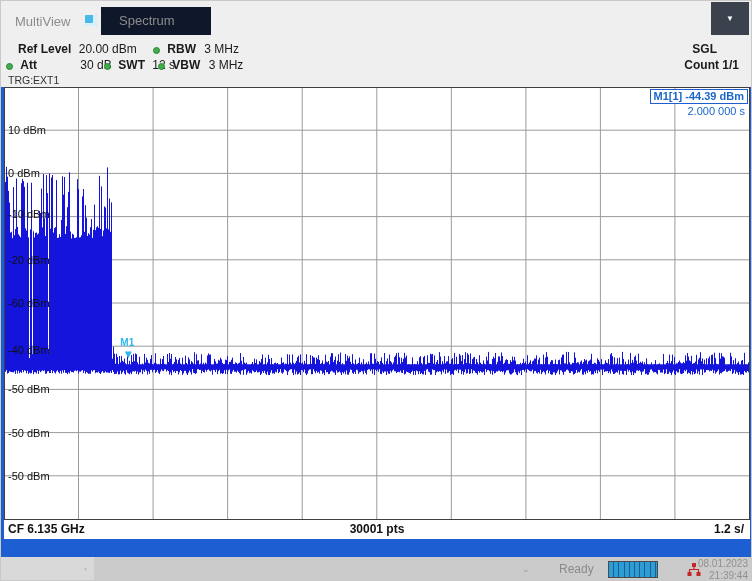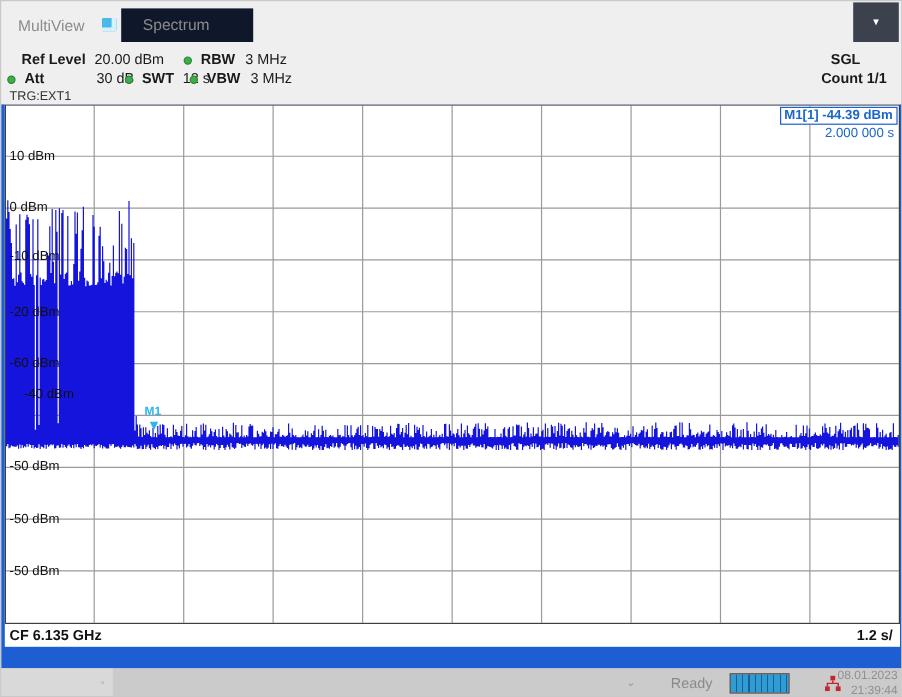--- a/index.html
+++ b/index.html
@@ -93,31 +93,32 @@
           <path d="M1.5 95L1.5 284.8M2.5 79.9L2.5 283.1M3.5 89.7L3.5 286.6M4.5 103.9L4.5 286M5.5 115.6L5.5 284.3M6.5 145.6L6.5 284.8M7.5 144.8L7.5 285.1M8.5 151.2L8.5 285.2M9.5 100.1L9.5 285.3M10.5 148.2L10.5 284.3M11.5 142L11.5 286.9M12.5 91.5L12.5 283.4M13.5 140L13.5 286.5M14.5 147.3L14.5 283.8M15.5 148.8L15.5 286.2M16.5 150.3L16.5 284.9M17.5 96.2L17.5 285.8M18.5 91.9L18.5 283.1M19.5 94.1L19.5 285.2M20.5 99.8L20.5 283.3M21.5 141.4L21.5 283.8M22.5 143.6L22.5 286.3M23.5 95.8L23.5 283.8M24.5 150.4L24.5 286.8M25.5 271.1L25.5 285.6M26.5 142.4L26.5 286.4M27.5 95.7L27.5 286.2M28.5 267.1L28.5 283.3M29.5 144.3L29.5 287.2M30.5 150.4L30.5 285.1M31.5 145.9L31.5 285.4M32.5 145.5L32.5 286.5M33.5 147.5L33.5 283.7M34.5 146.4L34.5 286.9M35.5 123.9L35.5 283.7M36.5 126L36.5 285.2M37.5 101.6L37.5 284.2M38.5 140.4L38.5 283.3M39.5 87.1L39.5 284.1M40.5 131.2L40.5 283.4M41.5 149L41.5 286.7M42.5 88.1L42.5 286.6M43.5 106.1L43.5 284.4M44.5 265.7L44.5 284.1M45.5 86.6L45.5 286.1M46.5 141.7L46.5 286M47.5 90.5L47.5 283M48.5 88L48.5 286.2M49.5 145.6L49.5 283.9M50.5 141.1L50.5 285.5M51.5 140.1L51.5 286.5M52.5 93.1L52.5 284.4M53.5 151L53.5 283.4M54.5 150.7L54.5 285.2M55.5 147.1L55.5 286.4M56.5 150L56.5 283.9M57.5 132.9L57.5 286.6M58.5 89.3L58.5 283.4M59.5 107.7L59.5 285.7M60.5 90L60.5 283.1M61.5 147L61.5 285.8M62.5 139.2L62.5 285.9M63.5 120.2L63.5 287.2M64.5 104.9L64.5 285.4M65.5 85.3L65.5 286.5M66.5 144.5L66.5 283.9M67.5 151.5L67.5 285.1M68.5 146.7L68.5 285M69.5 147.6L69.5 285.6M70.5 151L70.5 283.8M71.5 150.9L71.5 283.5M72.5 150.2L72.5 284.2M73.5 92.2L73.5 283.3M74.5 101.9L74.5 286.5M75.5 150.5L75.5 284.5M76.5 150.2L76.5 284.7M77.5 148.2L77.5 283.8M78.5 109.4L78.5 283.1M79.5 102L79.5 286M80.5 144.8L80.5 283.8M81.5 118.2L81.5 286.7M82.5 130.7L82.5 284.9M83.5 148.9L83.5 285.8M84.5 146.2L84.5 286.8M85.5 147.5L85.5 286.7M86.5 140.2L86.5 286.8M87.5 132L87.5 283.3M88.5 150.9L88.5 284.7M89.5 142.9L89.5 283.3M90.5 117.6L90.5 283.1M91.5 143.2L91.5 286.2M92.5 140.3L92.5 285.3M93.5 139.3L93.5 285.6M94.5 140.8L94.5 284.6M95.5 88.8L95.5 286M96.5 142L96.5 287M97.5 99.4L97.5 285.4M98.5 149.2L98.5 284M99.5 143.6L99.5 285.7M100.5 119.4L100.5 285.7M101.5 120.5L101.5 284.4M102.5 141.4L102.5 285.5M103.5 80.4L103.5 285.4M104.5 142.4L104.5 285.7M105.5 111.5L105.5 286M106.5 144.8L106.5 284.3M107.5 115.4L107.5 286M108.5 271.7L108.5 283.1M109.5 259.7L109.5 284.9M110.5 266.7L110.5 287.1M111.5 276.7L111.5 286.9M112.5 266.7L112.5 286.7M113.5 269.9L113.5 284.4M114.5 277.1L114.5 287.4M115.5 269L115.5 287.2M116.5 275.4L116.5 283.6M117.5 269.1L117.5 287.1M118.5 273.7L118.5 285.3M119.5 274.8L119.5 283.7M120.5 271.6L120.5 286.5M121.5 276.3L121.5 287.7M122.5 277.3L122.5 283.2M123.5 269.4L123.5 285.7M124.5 277.2L124.5 286.4M125.5 273.8L125.5 287.3M126.5 277.3L126.5 285.6M127.5 268.1L127.5 287.2M128.5 275L128.5 284.6M129.5 266.8L129.5 284.2M130.5 274.2L130.5 284.7M131.5 266.5L131.5 283.8M132.5 267.2L132.5 286.9M133.5 275.3L133.5 284.5M134.5 277.3L134.5 287.6M135.5 269.8L135.5 285.5M136.5 277.3L136.5 285.4M137.5 277.2L137.5 282.6M138.5 276.5L138.5 287.1M139.5 277.3L139.5 283.4M140.5 266.9L140.5 284.9M141.5 275.5L141.5 282.6M142.5 270.7L142.5 283.9M143.5 272.9L143.5 287.6M144.5 275.9L144.5 284.4M145.5 276.4L145.5 286.8M146.5 271.9L146.5 282.9M147.5 268.1L147.5 282.8M148.5 277.1L148.5 285.3M149.5 277.3L149.5 283M150.5 275.8L150.5 282.7M151.5 266.2L151.5 286M152.5 276.6L152.5 284.8M153.5 277.3L153.5 283.1M154.5 276.9L154.5 285.8M155.5 277.3L155.5 287M156.5 271.6L156.5 284.5M157.5 277L157.5 282.4M158.5 272.1L158.5 283.8M159.5 268.9L159.5 284.2M160.5 276.9L160.5 282.4M161.5 277.3L161.5 282.2M162.5 277.3L162.5 284.6M163.5 267L163.5 283.2M164.5 275L164.5 284.1M165.5 266L165.5 287.5M166.5 271.8L166.5 285.4M167.5 267L167.5 288.1M168.5 277.3L168.5 283.1M169.5 276.7L169.5 285.2M170.5 274.9L170.5 284.1M171.5 270L171.5 286M172.5 272.4L172.5 284M173.5 276.6L173.5 284.1M174.5 272.9L174.5 287.5M175.5 271L175.5 285.3M176.5 276.4L176.5 283.1M177.5 277.3L177.5 284.1M178.5 270.6L178.5 287.9M179.5 277.2L179.5 286.3M180.5 277.3L180.5 283.8M181.5 268.7L181.5 283.9M182.5 276L182.5 286.4M183.5 277.3L183.5 288M184.5 270.4L184.5 285.7M185.5 272.4L185.5 283.6M186.5 277.2L186.5 285.2M187.5 274.2L187.5 287.6M188.5 275.3L188.5 282.1M189.5 276.8L189.5 285.8M190.5 265.2L190.5 286.2M191.5 277.3L191.5 287.1M192.5 267.2L192.5 286.1M193.5 273.5L193.5 282.3M194.5 273.3L194.5 282.2M195.5 277.3L195.5 283M196.5 276.5L196.5 282.8M197.5 267.3L197.5 286.4M198.5 277.3L198.5 283.8M199.5 275.9L199.5 285.1M200.5 277.3L200.5 285.5M201.5 275.5L201.5 282.8M202.5 276.8L202.5 284.7M203.5 268.5L203.5 282.9M204.5 266.4L204.5 282.4M205.5 267.7L205.5 283.7M206.5 267.5L206.5 284.4M207.5 277.3L207.5 283.3M208.5 277.3L208.5 287.6M209.5 277.3L209.5 282.8M210.5 271.9L210.5 283.2M211.5 274.4L211.5 285.1M212.5 276.7L212.5 282.7M213.5 276.5L213.5 287.2M214.5 272.8L214.5 284.1M215.5 273.7L215.5 282.8M216.5 270.8L216.5 286.7M217.5 272.4L217.5 286M218.5 275.9L218.5 287.1M219.5 277.1L219.5 286.2M220.5 276.9L220.5 283.2M221.5 272.6L221.5 287.1M222.5 273.1L222.5 282.8M223.5 269.1L223.5 287.1M224.5 277.3L224.5 283.4M225.5 274.8L225.5 282.4M226.5 274.9L226.5 286.6M227.5 272.8L227.5 287M228.5 270.6L228.5 284.6M229.5 277L229.5 282.9M230.5 277L230.5 284.8M231.5 275.4L231.5 284.7M232.5 275.9L232.5 285.6M233.5 277.2L233.5 283.7M234.5 276.3L234.5 285M235.5 275.7L235.5 286.3M236.5 266L236.5 287.6M237.5 273.7L237.5 283.7M238.5 277.3L238.5 283.2M239.5 270L239.5 287.8M240.5 275.6L240.5 282.7M241.5 276.7L241.5 282.2M242.5 275.6L242.5 287.9M243.5 277.3L243.5 285.7M244.5 277.3L244.5 283.9M245.5 277.3L245.5 286.2M246.5 277.3L246.5 285.7M247.5 276.8L247.5 286.6M248.5 275L248.5 283.3M249.5 277.2L249.5 284.3M250.5 271.6L250.5 285.3M251.5 276L251.5 285M252.5 272.4L252.5 283.6M253.5 277.3L253.5 285.5M254.5 277.3L254.5 285.3M255.5 274L255.5 284.8M256.5 275.5L256.5 288M257.5 271.9L257.5 286.7M258.5 267.4L258.5 284.2M259.5 277.3L259.5 285.9M260.5 277.1L260.5 283.9M261.5 270.7L261.5 286.5M262.5 277.3L262.5 287.9M263.5 275.4L263.5 284.7M264.5 267.8L264.5 287.9M265.5 272L265.5 288M266.5 277.2L266.5 285.6M267.5 271.1L267.5 283.3M268.5 277.1L268.5 286.6M269.5 277.3L269.5 286.1M270.5 276.1L270.5 286.9M271.5 275.6L271.5 284.7M272.5 276.8L272.5 285.4M273.5 276L273.5 282.3M274.5 277.3L274.5 286.2M275.5 277.3L275.5 285M276.5 277.3L276.5 282.2M277.5 270.5L277.5 285.7M278.5 275.8L278.5 286.7M279.5 275.2L279.5 285.3M280.5 277.3L280.5 282.3M281.5 276.6L281.5 283.1M282.5 276.8L282.5 284.2M283.5 267.2L283.5 288M284.5 277.3L284.5 284.5M285.5 267.6L285.5 283.1M286.5 275.6L286.5 282.4M287.5 277.3L287.5 282.2M288.5 267.4L288.5 285.8M289.5 275.8L289.5 288.1M290.5 277.2L290.5 282.6M291.5 275.8L291.5 287.3M292.5 273.9L292.5 284.5M293.5 270.3L293.5 287.5M294.5 268.7L294.5 286.9M295.5 275.5L295.5 285.6M296.5 267.4L296.5 288M297.5 276.4L297.5 283M298.5 275.6L298.5 283.3M299.5 277.3L299.5 285.2M300.5 273.8L300.5 282.6M301.5 276.6L301.5 286.3M302.5 267.2L302.5 288.1M303.5 277.3L303.5 286.6M304.5 277.2L304.5 283.6M305.5 277.1L305.5 282.5M306.5 268.1L306.5 282.3M307.5 276.8L307.5 287.2M308.5 268.9L308.5 287.2M309.5 270.4L309.5 282.2M310.5 270.6L310.5 284.4M311.5 277L311.5 286.3M312.5 270.5L312.5 283.9M313.5 272.2L313.5 285.8M314.5 268.2L314.5 284.9M315.5 272.9L315.5 286.6M316.5 277L316.5 283.4M317.5 276.2L317.5 283.8M318.5 273.5L318.5 286.9M319.5 277.2L319.5 285.7M320.5 276.6L320.5 288.1M321.5 267.7L321.5 282.9M322.5 274.5L322.5 285.4M323.5 275.2L323.5 285M324.5 273.9L324.5 287.1M325.5 277.3L325.5 286.9M326.5 269.6L326.5 284.7M327.5 266.1L327.5 283.8M328.5 266.3L328.5 284.4M329.5 275L329.5 285.4M330.5 272.9L330.5 285.7M331.5 269.6L331.5 288M332.5 277.3L332.5 283.3M333.5 273.6L333.5 285.6M334.5 267.2L334.5 285.2M335.5 274.9L335.5 284.4M336.5 265.5L336.5 285.6M337.5 277.3L337.5 288M338.5 276.2L338.5 285.1M339.5 277.3L339.5 286.5M340.5 277.3L340.5 284.7M341.5 267L341.5 287.3M342.5 273.8L342.5 283.5M343.5 268.7L343.5 287.6M344.5 271.3L344.5 287.7M345.5 269.4L345.5 285.3M346.5 274.8L346.5 282.5M347.5 277.1L347.5 283M348.5 267.2L348.5 285.9M349.5 276.4L349.5 286.9M350.5 277.3L350.5 284.8M351.5 272.5L351.5 287M352.5 277.3L352.5 282.7M353.5 276.7L353.5 283.3M354.5 276L354.5 286.8M355.5 270.5L355.5 285.4M356.5 277.3L356.5 285.1M357.5 275.3L357.5 283.8M358.5 277.3L358.5 284.5M359.5 272.2L359.5 287.2M360.5 277.3L360.5 283.6M361.5 276.9L361.5 285.9M362.5 275.5L362.5 287.5M363.5 277.2L363.5 283.1M364.5 274.4L364.5 282.2M365.5 277.3L365.5 282.3M366.5 266.4L366.5 284.1M367.5 266.2L367.5 282.5M368.5 276.5L368.5 286.7M369.5 277L369.5 282.3M370.5 266.6L370.5 287.9M371.5 271.8L371.5 282.8M372.5 276.1L372.5 284.3M373.5 274.1L373.5 282.7M374.5 274.9L374.5 284.8M375.5 277.3L375.5 282.2M376.5 274L376.5 286.9M377.5 270.4L377.5 287.2M378.5 275.8L378.5 284.5M379.5 277.3L379.5 286M380.5 266L380.5 284.5M381.5 277.3L381.5 284.4M382.5 274.2L382.5 288M383.5 271.4L383.5 284.5M384.5 277.1L384.5 286.7M385.5 267.5L385.5 286.9M386.5 274.1L386.5 283.8M387.5 275.3L387.5 285.5M388.5 277.3L388.5 283.5M389.5 275.4L389.5 282.5M390.5 270.2L390.5 284.3M391.5 268.6L391.5 284.3M392.5 266.1L392.5 286.2M393.5 277.3L393.5 285.1M394.5 265.7L394.5 284.8M395.5 270.3L395.5 285.3M396.5 276.7L396.5 283.6M397.5 270.8L397.5 285.7M398.5 275.1L398.5 286M399.5 271.8L399.5 283M400.5 265.8L400.5 287.5M401.5 270.5L401.5 286.8M402.5 268.5L402.5 284.6M403.5 277.3L403.5 285.1M404.5 277.1L404.5 285.5M405.5 277.2L405.5 286M406.5 277.3L406.5 286.7M407.5 277.2L407.5 285M408.5 270.4L408.5 283.8M409.5 277.3L409.5 287.9M410.5 276.9L410.5 284.1M411.5 277.2L411.5 287.9M412.5 277.2L412.5 283.6M413.5 274.2L413.5 284.3M414.5 277.3L414.5 287.2M415.5 270.3L415.5 284.2M416.5 269.1L416.5 287M417.5 276.1L417.5 285.9M418.5 277.3L418.5 287.3M419.5 270.2L419.5 287.4M420.5 268.9L420.5 283.9M421.5 277.3L421.5 287.9M422.5 277.2L422.5 282.7M423.5 268.3L423.5 282.1M424.5 275.9L424.5 284.6M425.5 275.9L425.5 285.2M426.5 266.7L426.5 287.7M427.5 267.4L427.5 287.7M428.5 267L428.5 282.4M429.5 276.5L429.5 283.2M430.5 268.4L430.5 283M431.5 277.3L431.5 287.9M432.5 275L432.5 285.3M433.5 273L433.5 284.3M434.5 276.9L434.5 284.9M435.5 265.1L435.5 284.1M436.5 269.6L436.5 284.7M437.5 277.3L437.5 287.3M438.5 274.2L438.5 283.5M439.5 276.8L439.5 285.4M440.5 269.1L440.5 282.3M441.5 276.3L441.5 286.9M442.5 274.4L442.5 282.6M443.5 274.3L443.5 285.8M444.5 269.1L444.5 285.5M445.5 276.7L445.5 284M446.5 276.8L446.5 287.9M447.5 272.4L447.5 287.1M448.5 271.1L448.5 286.9M449.5 277.3L449.5 287.9M450.5 265.9L450.5 283.4M451.5 277L451.5 282.8M452.5 269.7L452.5 283.8M453.5 277.2L453.5 282.3M454.5 276.9L454.5 286.1M455.5 266.9L455.5 282.6M456.5 268.5L456.5 282.7M457.5 274L457.5 287.2M458.5 268.1L458.5 284.2M459.5 277.2L459.5 287.7M460.5 272.1L460.5 285.1M461.5 265.2L461.5 282.5M462.5 276L462.5 286.5M463.5 266.2L463.5 286.2M464.5 267.8L464.5 282.3M465.5 276.4L465.5 287M466.5 266.5L466.5 286.3M467.5 277.2L467.5 282.2M468.5 272.1L468.5 286.3M469.5 270.6L469.5 283.4M470.5 269.9L470.5 284M471.5 277.1L471.5 285.7M472.5 272L472.5 286.2M473.5 275.3L473.5 287.7M474.5 277.3L474.5 284.1M475.5 268.2L475.5 285.7M476.5 275.7L476.5 284.1M477.5 277.1L477.5 285.2M478.5 277.3L478.5 285.5M479.5 273.4L479.5 284.6M480.5 276.7L480.5 287.9M481.5 277.3L481.5 282.1M482.5 269.6L482.5 284.9M483.5 273.4L483.5 283.1M484.5 264.9L484.5 283.1M485.5 276.9L485.5 284.2M486.5 276.9L486.5 286.8M487.5 277.3L487.5 283.6M488.5 272L488.5 287.8M489.5 269.6L489.5 284.2M490.5 271.2L490.5 286.4M491.5 266L491.5 285.8M492.5 277.3L492.5 284.4M493.5 274.8L493.5 284.6M494.5 269.4L494.5 283.7M495.5 269.5L495.5 283.7M496.5 273.7L496.5 284.9M497.5 265.5L497.5 284M498.5 269.1L498.5 285.3M499.5 277L499.5 284.2M500.5 275.8L500.5 287.8M501.5 273.2L501.5 285.5M502.5 272.2L502.5 283.5M503.5 273L503.5 283.2M504.5 276.8L504.5 283.3M505.5 276.8L505.5 286.4M506.5 273.2L506.5 287.6M507.5 274.9L507.5 287.4M508.5 269.5L508.5 286.3M509.5 273.3L509.5 285.4M510.5 269.9L510.5 282.4M511.5 273.6L511.5 285.2M512.5 277.3L512.5 287.3M513.5 277.1L513.5 288.1M514.5 277.2L514.5 284.5M515.5 277.2L515.5 286.2M516.5 275.8L516.5 283.7M517.5 277.3L517.5 288.1M518.5 276.1L518.5 282.9M519.5 271.7L519.5 283M520.5 276.1L520.5 284.6M521.5 274.4L521.5 282.5M522.5 277.3L522.5 285.7M523.5 268.2L523.5 282.2M524.5 277.1L524.5 283M525.5 275.4L525.5 283.8M526.5 273.3L526.5 284.3M527.5 277L527.5 284.3M528.5 274.4L528.5 282.7M529.5 273.5L529.5 286.7M530.5 271.4L530.5 284.3M531.5 271.7L531.5 283.9M532.5 268.3L532.5 285.8M533.5 277.3L533.5 286.6M534.5 272.7L534.5 285M535.5 270.7L535.5 286.5M536.5 277.2L536.5 282.8M537.5 277L537.5 287.2M538.5 277.3L538.5 285.4M539.5 267.6L539.5 284.2M540.5 277L540.5 285.3M541.5 270.5L541.5 287.5M542.5 265.1L542.5 283.8M543.5 269.7L543.5 282.9M544.5 277.3L544.5 286.3M545.5 277.3L545.5 283.9M546.5 274.9L546.5 287M547.5 273.1L547.5 287.8M548.5 273.3L548.5 287.5M549.5 277L549.5 285.2M550.5 276.8L550.5 285.4M551.5 272.5L551.5 288M552.5 277.1L552.5 286.2M553.5 277.2L553.5 284.3M554.5 273.2L554.5 282.6M555.5 272.7L555.5 287.4M556.5 277.3L556.5 283.4M557.5 270.4L557.5 283.5M558.5 267.8L558.5 285.3M559.5 267.5L559.5 287.8M560.5 276.4L560.5 284.7M561.5 276.4L561.5 284.6M562.5 264.9L562.5 282.9M563.5 277.2L563.5 282.6M564.5 265L564.5 283.7M565.5 275.2L565.5 285.9M566.5 277.3L566.5 285.9M567.5 277.3L567.5 284M568.5 275.8L568.5 284.6M569.5 276L569.5 287.5M570.5 265.4L570.5 287.1M571.5 270.7L571.5 286M572.5 276.1L572.5 282.9M573.5 275.2L573.5 285.8M574.5 275.5L574.5 284.8M575.5 277.3L575.5 285.4M576.5 274.7L576.5 283.6M577.5 273.5L577.5 282.1M578.5 276.8L578.5 287.5M579.5 275.1L579.5 287.7M580.5 272L580.5 285M581.5 273.5L581.5 287.1M582.5 272.7L582.5 284.1M583.5 277.1L583.5 285.9M584.5 274.4L584.5 283M585.5 273.5L585.5 284.9M586.5 272.5L586.5 284.1M587.5 266.8L587.5 287.6M588.5 276.9L588.5 287.2M589.5 276.8L589.5 287.5M590.5 275.6L590.5 284.4M591.5 276.2L591.5 286.2M592.5 277.2L592.5 283.2M593.5 271.3L593.5 286.4M594.5 272.9L594.5 283.3M595.5 274.7L595.5 284.9M596.5 277.3L596.5 282.4M597.5 272.1L597.5 282.7M598.5 277.2L598.5 288M599.5 277.3L599.5 282.4M600.5 276.7L600.5 285M601.5 273.3L601.5 284.3M602.5 275.6L602.5 284.4M603.5 276.3L603.5 283.9M604.5 272.1L604.5 286.2M605.5 277.3L605.5 284.4M606.5 267.3L606.5 286.6M607.5 266L607.5 282.5M608.5 269.2L608.5 284.6M609.5 277.3L609.5 287M610.5 270.4L610.5 286.9M611.5 277.3L611.5 285.8M612.5 276.5L612.5 284.9M613.5 271.1L613.5 285.8M614.5 277.3L614.5 283.3M615.5 270.6L615.5 287.6M616.5 277.3L616.5 283.8M617.5 277.3L617.5 283.8M618.5 264.9L618.5 287.1M619.5 272L619.5 287.6M620.5 277.3L620.5 283.9M621.5 274.6L621.5 284.1M622.5 277.2L622.5 287.9M623.5 277.1L623.5 282.5M624.5 272.6L624.5 284.6M625.5 277.3L625.5 283.1M626.5 265.9L626.5 285.4M627.5 276.1L627.5 288.1M628.5 272.9L628.5 284.5M629.5 275.6L629.5 288M630.5 270L630.5 285.8M631.5 268.5L631.5 286.2M632.5 273.7L632.5 283.6M633.5 277L633.5 283.3M634.5 266.6L634.5 284.1M635.5 276.1L635.5 283.2M636.5 274.7L636.5 284.7M637.5 275.9L637.5 287.9M638.5 274.4L638.5 284.7M639.5 277.3L639.5 284.3M640.5 275.3L640.5 282.1M641.5 277.3L641.5 287.2M642.5 271.3L642.5 286.7M643.5 277.1L643.5 287.8M644.5 277.3L644.5 287.6M645.5 277.3L645.5 285.3M646.5 277.3L646.5 282.6M647.5 275.4L647.5 282.4M648.5 277.3L648.5 284.1M649.5 277.2L649.5 285.5M650.5 277L650.5 285.1M651.5 273.1L651.5 285.1M652.5 277.3L652.5 286.3M653.5 277.3L653.5 287.4M654.5 276.9L654.5 282.8M655.5 276.4L655.5 283.1M656.5 277.3L656.5 285.5M657.5 277.3L657.5 285.5M658.5 277.3L658.5 285.6M659.5 266.9L659.5 282.6M660.5 277.3L660.5 287.1M661.5 277.3L661.5 286.2M662.5 276L662.5 282.3M663.5 273.9L663.5 287M664.5 276.4L664.5 286.6M665.5 267.6L665.5 284.7M666.5 276.3L666.5 286M667.5 274.1L667.5 288.1M668.5 267.6L668.5 285.4M669.5 277.3L669.5 283.4M670.5 270.1L670.5 287.2M671.5 277.2L671.5 287.9M672.5 276.3L672.5 284.1M673.5 276.4L673.5 285.5M674.5 274.9L674.5 285.5M675.5 273.5L675.5 282.2M676.5 275.4L676.5 286.6M677.5 276.4L677.5 287.1M678.5 276.3L678.5 286.6M679.5 274.9L679.5 286M680.5 276.1L680.5 283.2M681.5 268.3L681.5 284.3M682.5 273.7L682.5 282.7M683.5 266L683.5 286.8M684.5 269.6L684.5 285.6M685.5 273.4L685.5 286.2M686.5 274.4L686.5 287.4M687.5 268.9L687.5 284M688.5 276.9L688.5 287.7M689.5 276.2L689.5 284.8M690.5 276.1L690.5 287.2M691.5 274.5L691.5 286.4M692.5 267.8L692.5 282.5M693.5 277.3L693.5 286.7M694.5 272.4L694.5 284.3M695.5 270.7L695.5 287.6M696.5 265.2L696.5 282.4M697.5 274.2L697.5 282.5M698.5 271.4L698.5 288.1M699.5 276.9L699.5 282.4M700.5 272.7L700.5 285.6M701.5 277.3L701.5 285.2M702.5 271.3L702.5 283M703.5 277.3L703.5 283.1M704.5 271.3L704.5 283M705.5 269.4L705.5 284.3M706.5 277L706.5 283.6M707.5 268L707.5 284M708.5 267.6L708.5 282.7M709.5 277.3L709.5 286.2M710.5 265.7L710.5 283.6M711.5 271.2L711.5 286.7M712.5 276.8L712.5 285.4M713.5 277.1L713.5 284.1M714.5 277.3L714.5 282.5M715.5 265.8L715.5 287.6M716.5 271.6L716.5 285.9M717.5 266.2L717.5 286.4M718.5 269.4L718.5 285M719.5 269.6L719.5 284.4M720.5 270.7L720.5 284M721.5 277.3L721.5 282.4M722.5 277.3L722.5 284.8M723.5 277.3L723.5 284.8M724.5 277.2L724.5 283.9M725.5 277.3L725.5 283.6M726.5 265.8L726.5 284.2M727.5 269.4L727.5 282.1M728.5 277.3L728.5 287M729.5 273.1L729.5 285.7M730.5 277.3L730.5 282.9M731.5 271.2L731.5 286.9M732.5 277.3L732.5 284.6M733.5 276L733.5 285.6M734.5 274.5L734.5 288M735.5 277.3L735.5 285.1M736.5 277.3L736.5 287.7M737.5 273.7L737.5 287.4M738.5 273L738.5 287M739.5 277.3L739.5 288M740.5 265.8L740.5 284M741.5 277.2L741.5 285.3M742.5 277.2L742.5 285.6M743.5 277.3L743.5 284M744.5 275.4L744.5 285.3" stroke="#1414dd" stroke-width="1" fill="none"></path>
           <text x="116.33333333333333" y="259.2" fill="#2cb7ec" font-size="10" font-weight="bold">M1</text>
           <polygon points="120.83333333333333,264.4 127.83333333333333,264.4 124.33333333333333,271.3" fill="#2cb7ec"></polygon>
         </svg>
       <div id="ylabels">
           <div class="ylab" style="top: 43.2px;">10 dBm</div>
           <div class="ylab" style="top: 86.4px;">0 dBm</div>
           <div class="ylab" style="top: 127px;">-10 dBm</div>
           <div class="ylab" style="top: 172.8px;">-20 dBm</div>
           <div class="ylab" style="top: 216px;">-60 dBm</div>
-          <div class="ylab" style="top: 242px; margin-left: 12px;">-40 dBm</div>
+          <div class="ylab" style="top: 263px;">-40 dBm</div>
           <div class="ylab" style="top: 302.4px;">-50 dBm</div>
           <div class="ylab" style="top: 345.6px;">-50 dBm</div>
           <div class="ylab" style="top: 388.8px;">-50 dBm</div>
         </div>
       <div class="mkr-box">M1[1] -44.39 dBm</div>
       <div class="mkr-time">2.000 000 s</div>
     </div>
 
     <div class="pfooter">
       <span class="cf">CF 6.135 GHz</span>
+      <span class="pts">30001 pts</span>
       <span class="perdiv">1.2 s/</span>
     </div>
   </div>
 
   <div class="statusbar">
     <div class="sb-left"></div>
     <span class="sb-glyph" style="left:83px;">◦</span>
     <span class="sb-glyph" style="left:521px;">⌄</span>
     <span class="sb-ready">Ready</span>
     <div class="sb-progress"></div>

